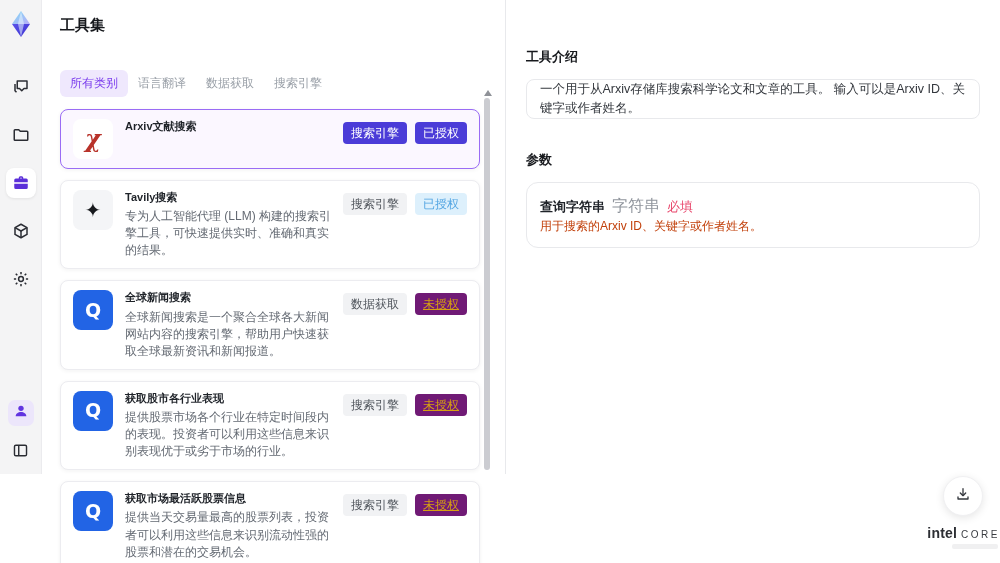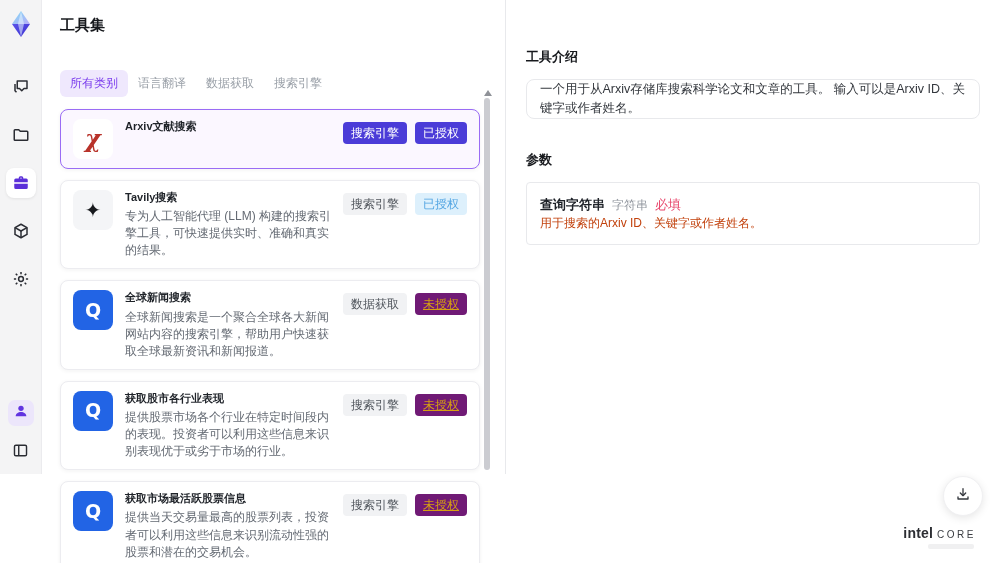--- a/index.html
+++ b/index.html
@@ -78,35 +78,35 @@
   .scroll-thumb { width: 6px; border-radius: 3px; background: #cbccd1; height: calc(100% - 10px); }
 
   
   .detail { flex: 1; border-left: 1px solid #e8e9ec; padding: 16px 20px; }
   .detail-title { font-size: 14px; font-weight: 700; color: #17191d; }
   .section-title { font-size: 13px; font-weight: 700; color: #17191d; margin-top: 32px; }
   .intro-box {
     border: 1px solid #e8e9ec; border-radius: 8px; margin-top: 13px;
     padding: 0 13px; font-size: 12.5px; color: #33373d; line-height: 1.5;
   }
-  .param-box { border: 1px solid #e8e9ec; border-radius: 4px; margin-top: 13px; padding: 13px; }
+  .param-box { border: 1px solid #e8e9ec; border-radius: 12px; margin-top: 13px; padding: 13px; }
   .param-head { display: flex; align-items: baseline; gap: 7px; }
   .param-name { font-size: 13px; font-weight: 700; color: #1f2329; }
-  .param-type { font-size: 12px; color: #8f949c; }
+  .param-type { font-size: 16px; color: #8f949c; }
   .param-required { font-size: 13px; color: #e8476c; }
   .param-desc { font-size: 12px; color: #c2410c; margin-top: 1px; line-height: 1.4; }
 
   
   .fab {
     position: absolute; right: 17px; bottom: 47px; width: 40px; height: 40px;
     border-radius: 50%; background: #ffffff; border: 1px solid #f0f0f2;
     box-shadow: 0 2px 8px rgba(0,0,0,.10);
     display: flex; align-items: center; justify-content: center; cursor: pointer;
   }
-  .brand { position: absolute; right: 24px; bottom: 14px; text-align: left; }
+  .brand { position: absolute; right: 0; bottom: 14px; text-align: left; }
   .brand-row { display: flex; align-items: baseline; gap: 4px; justify-content: flex-end; }
   .brand-intel { font-size: 14px; font-weight: 700; color: #2c2e33; letter-spacing: .2px; text-transform: lowercase; }
   .brand-core { font-size: 10px; font-weight: 400; color: #3a3d42; letter-spacing: 2.5px; }
   .brand-sub { width: 46px; height: 5px; background: #f0f0f1; border-radius: 2px; margin: 3px 2px 0 auto; }
 </style>
 </head>
 <body>
 
 <div class="app">
 

